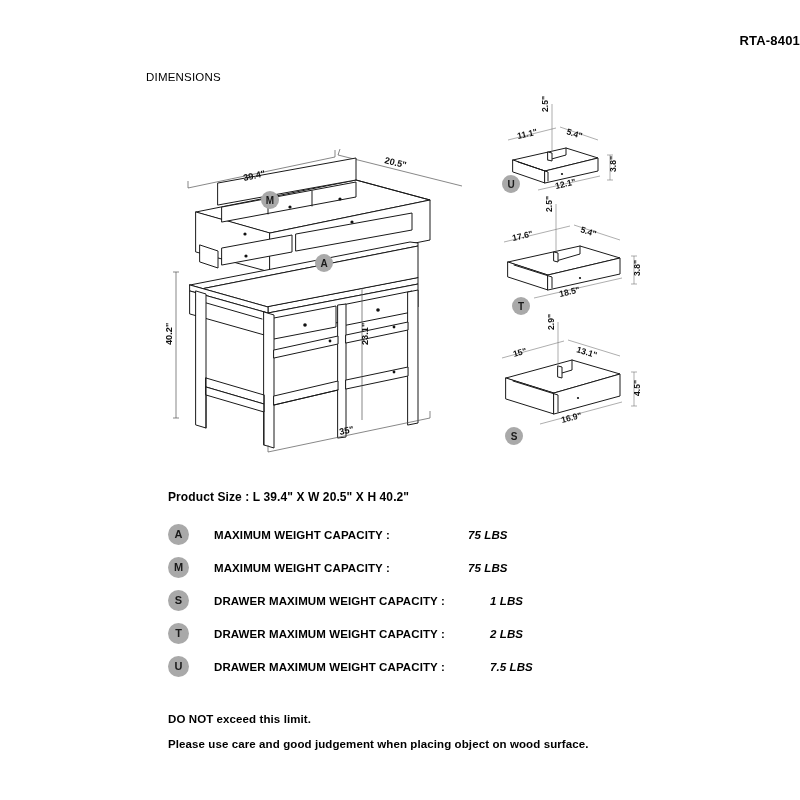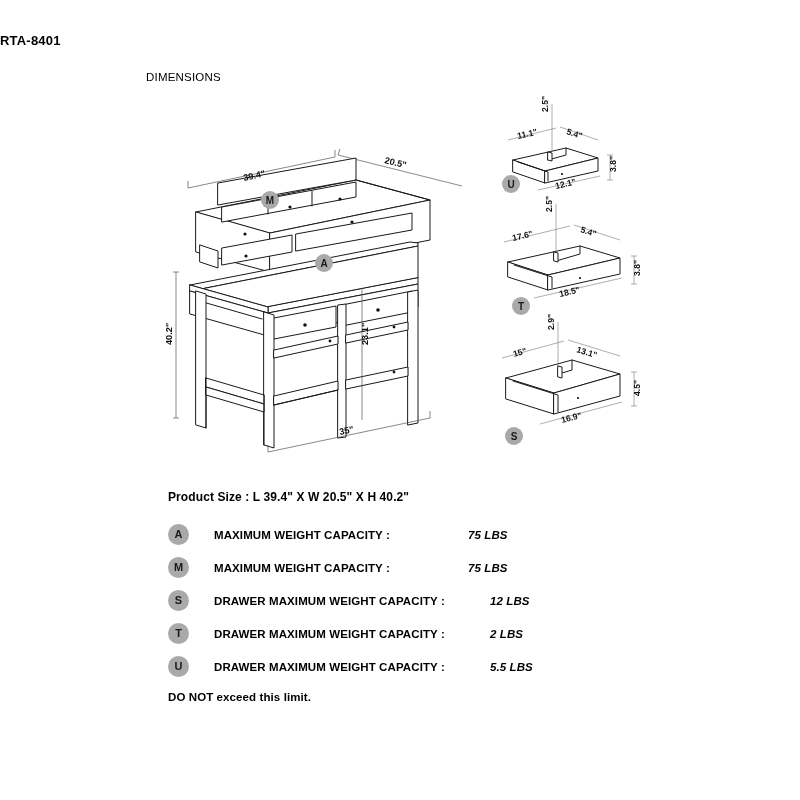--- a/index.html
+++ b/index.html
@@ -10,21 +10,21 @@
     color:#000000;
     position:relative;
     overflow:hidden;
     -webkit-font-smoothing:antialiased;
   }
   .page{position:absolute;inset:0;}
 
   
   #doc-title{
     position:absolute;left:0;top:33px;width:800px;
-    text-align:left;
+    text-align:right;
     font-size:13px;font-weight:bold;letter-spacing:.2px;
   }
   #dimensions-label{
     position:absolute;left:146px;top:71px;
     font-size:11.5px;font-weight:normal;letter-spacing:.2px;
   }
 
   
   #drawing{position:absolute;left:0;top:0;width:800px;height:480px;}
   #drawing svg{display:block;}
@@ -56,21 +56,21 @@
   }
   .spec-value{
     font-size:11.5px;font-weight:bold;letter-spacing:.1px;
     white-space:nowrap;
     position:absolute;
     font-style:italic;
   }
   .spec-row{position:relative;}
 
   
-  #footer-notes{position:absolute;left:168px;top:691px;}
+  #footer-notes{position:absolute;left:168px;top:713px;}
   .note{
     font-size:11.5px;font-weight:bold;letter-spacing:.1px;
     margin-bottom:13px;
   }
 
   
   .dim{font-family:"Liberation Sans", sans-serif;font-size:9.2px;font-weight:bold;fill:#111;}
   .dimsm{font-family:"Liberation Sans", sans-serif;font-size:8.6px;font-weight:bold;fill:#111;}
   .bl{fill:none;stroke:#1a1a1a;stroke-width:1;stroke-linejoin:round;stroke-linecap:round;}
   .bl2{fill:#ffffff;stroke:#1a1a1a;stroke-width:1;stroke-linejoin:round;stroke-linecap:round;}
@@ -288,33 +288,34 @@
 
     <div class="spec-row">
       <div class="badge">M</div>
       <div class="spec-text">MAXIMUM WEIGHT CAPACITY :</div>
       <div class="spec-value" style="left:300px">75 LBS</div>
     </div>
 
     <div class="spec-row">
       <div class="badge">S</div>
       <div class="spec-text">DRAWER MAXIMUM WEIGHT CAPACITY :</div>
-      <div class="spec-value" style="left:322px">12  LBS</div>
+      <div class="spec-value" style="left:322px">1  LBS</div>
     </div>
 
     <div class="spec-row">
       <div class="badge">T</div>
       <div class="spec-text">DRAWER MAXIMUM WEIGHT CAPACITY :</div>
       <div class="spec-value" style="left:322px">2  LBS</div>
     </div>
 
     <div class="spec-row">
       <div class="badge">U</div>
       <div class="spec-text">DRAWER MAXIMUM WEIGHT CAPACITY :</div>
-      <div class="spec-value" style="left:322px">5.5  LBS</div>
+      <div class="spec-value" style="left:322px">7.5  LBS</div>
     </div>
   </div>
 
   <div id="footer-notes">
     <div class="note">DO NOT exceed this limit.</div>
+    <div class="note">Please use care and good judgement when placing object on wood surface.</div>
   </div>
 
 </div>
 
 </body></html>

